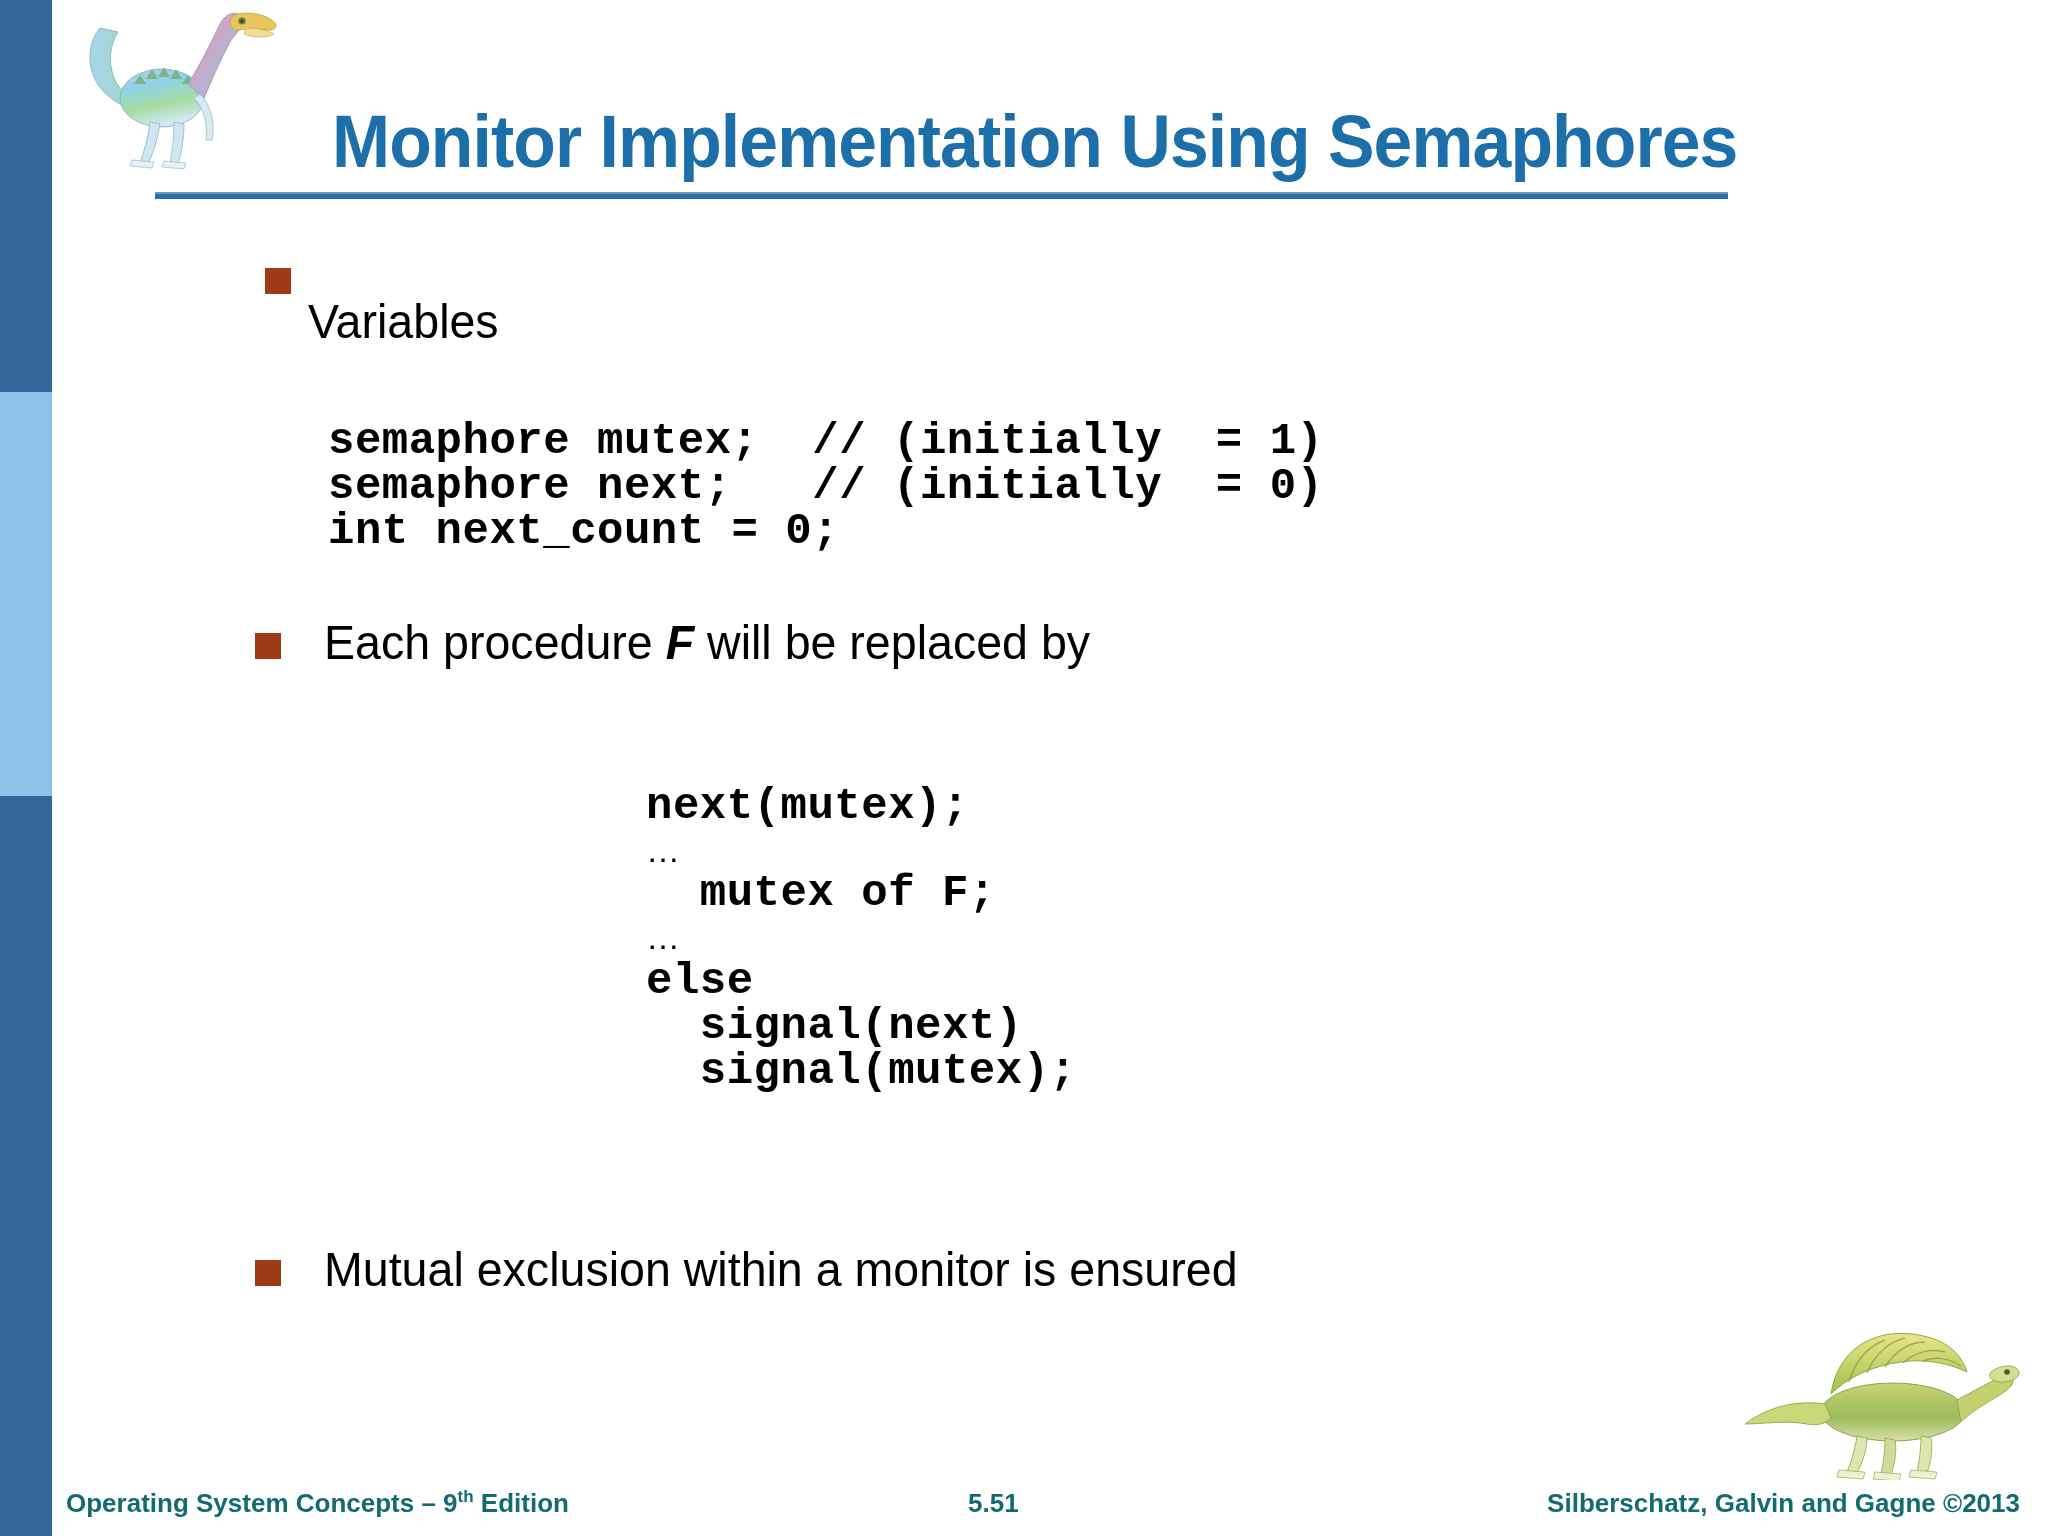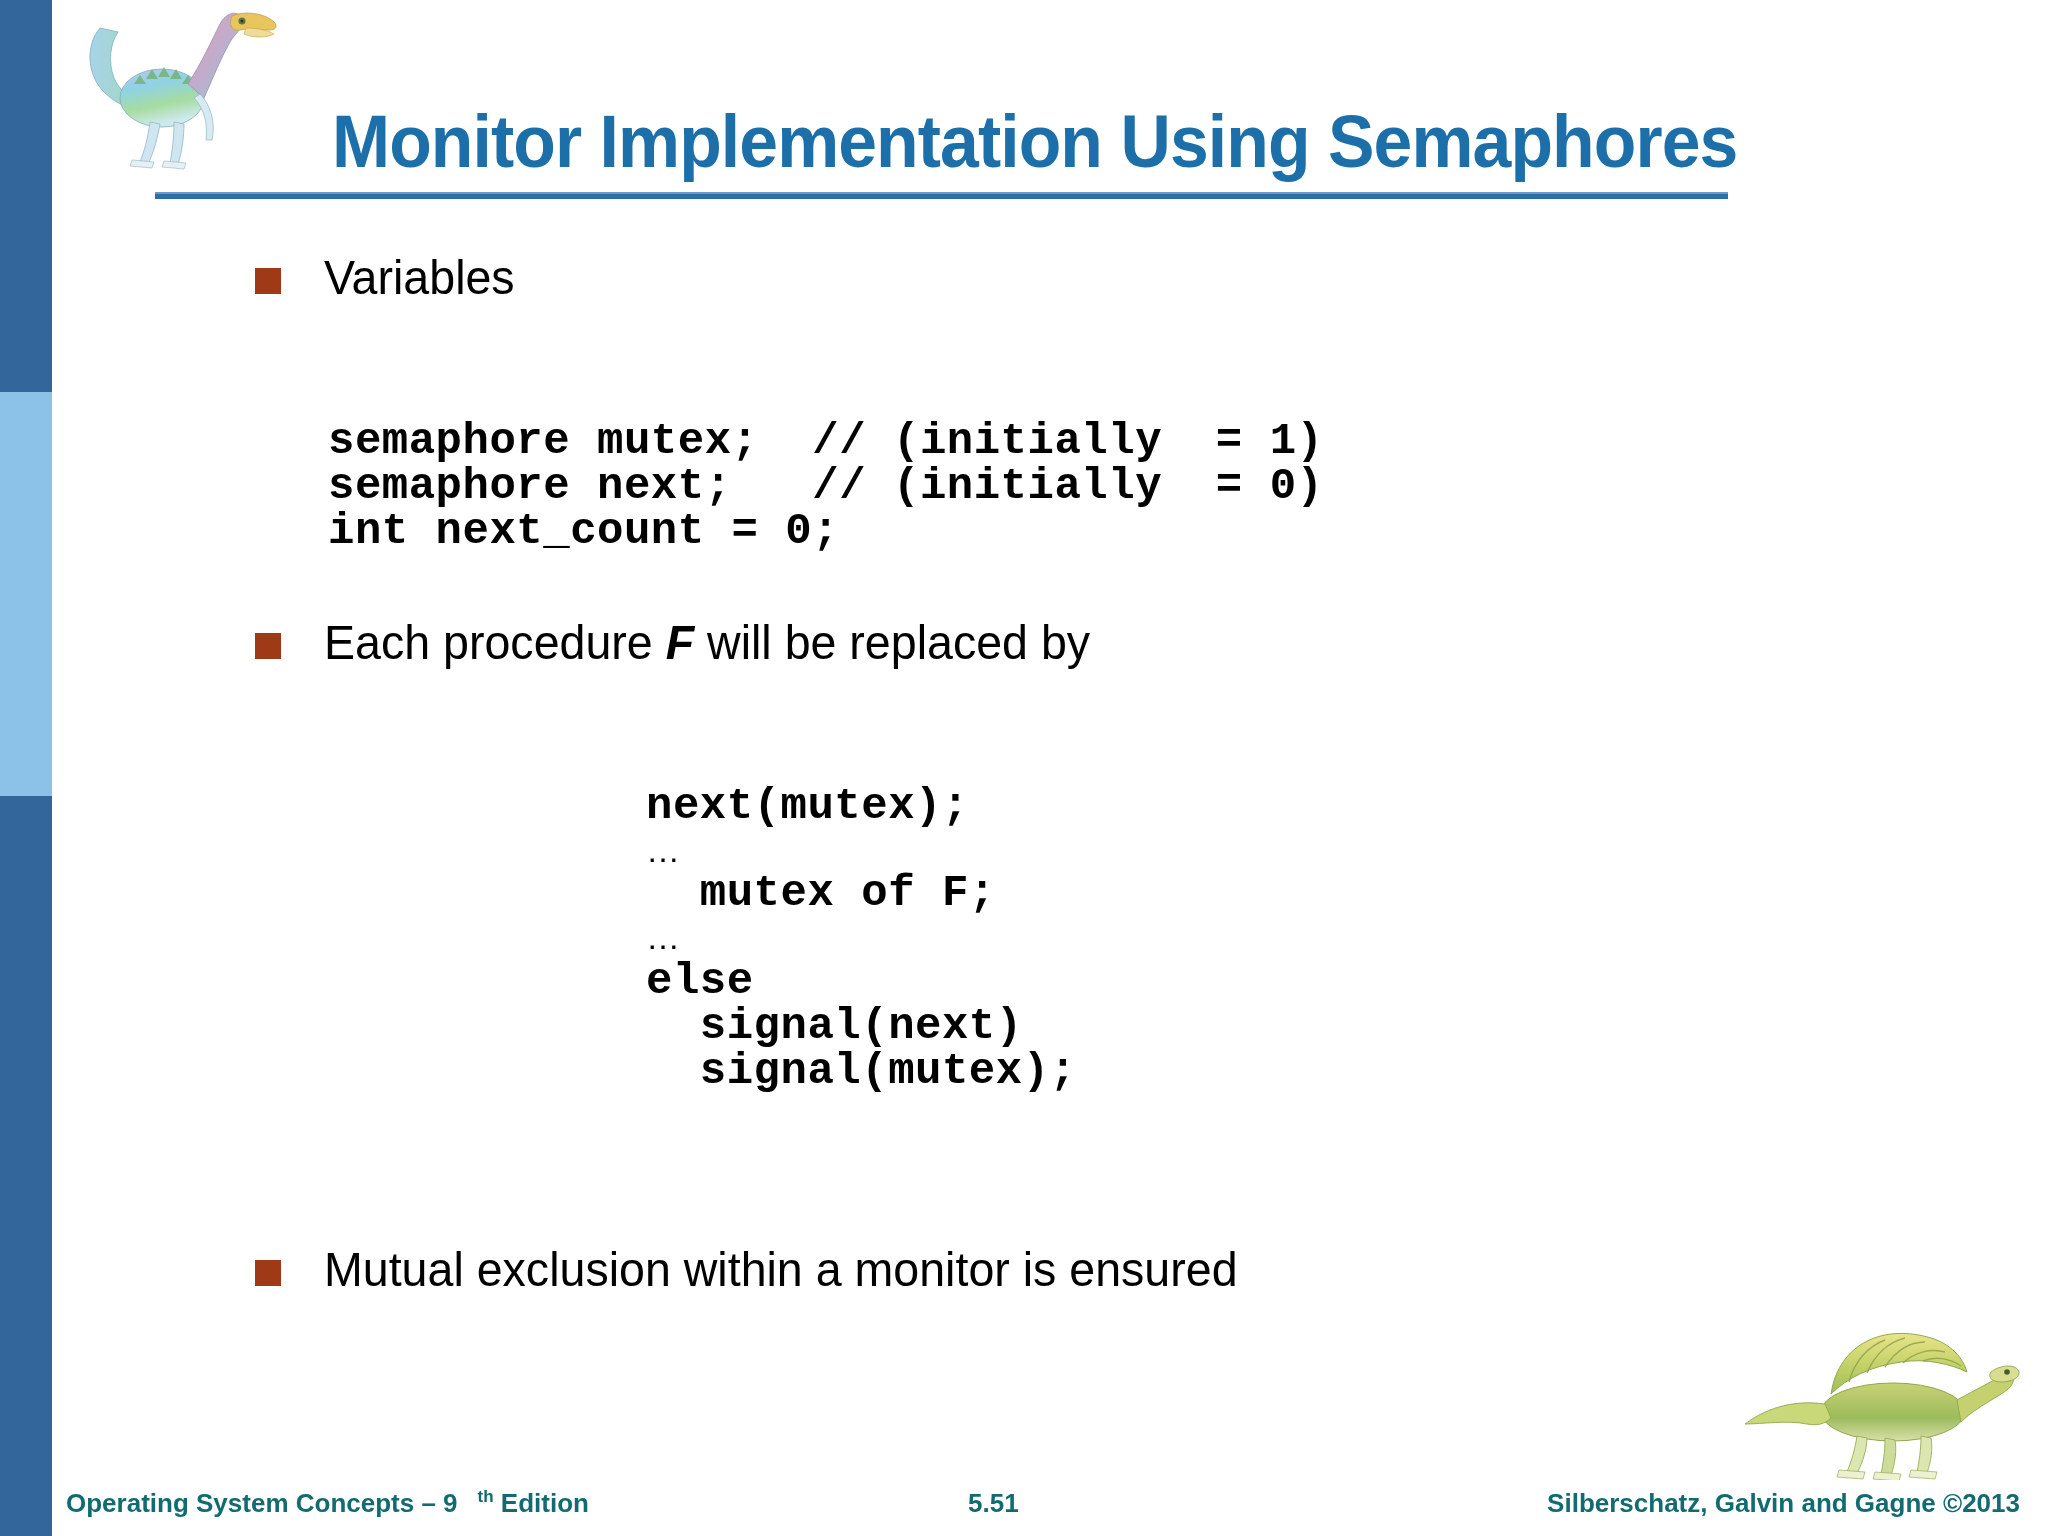--- a/index.html
+++ b/index.html
@@ -116,21 +116,21 @@
     line-height: 1.15;
     white-space: nowrap;
     transform: scaleX(0.97);
     transform-origin: left top;
   }
   .bullet-text .emph {
     font-weight: bold;
     font-style: italic;
   }
 
-  #bullet-variables { left: 203px; top: 40px; }
+  #bullet-variables { left: 213px; top: 40px; flex-direction: column; }
   #bullet-procedure { left: 203px; top: 405px; }
   #bullet-mutex     { left: 203px; top: 1032px; }
 
   
   .code-block {
     position: absolute;
     font-family: "Liberation Mono", monospace;
     font-weight: bold;
     color: #000000;
     white-space: pre;
@@ -172,21 +172,20 @@
     font-size: 26px;
     color: #136B72;
     white-space: nowrap;
   }
   #footer-left   { left: 66px;  bottom: 17px; }
   #footer-center { left: 968px; bottom: 17px; }
   #footer-right  { right: 28px; bottom: 17px; }
   .sup {
     font-size: 17px;
     vertical-align: super;
-    margin-left: 20px;
   }
 </style>
 </head>
 <body>
 
 <div id="left-rail">
   <div class="seg-top"></div>
   <div class="seg-mid"></div>
   <div class="seg-bot"></div>
 </div>

